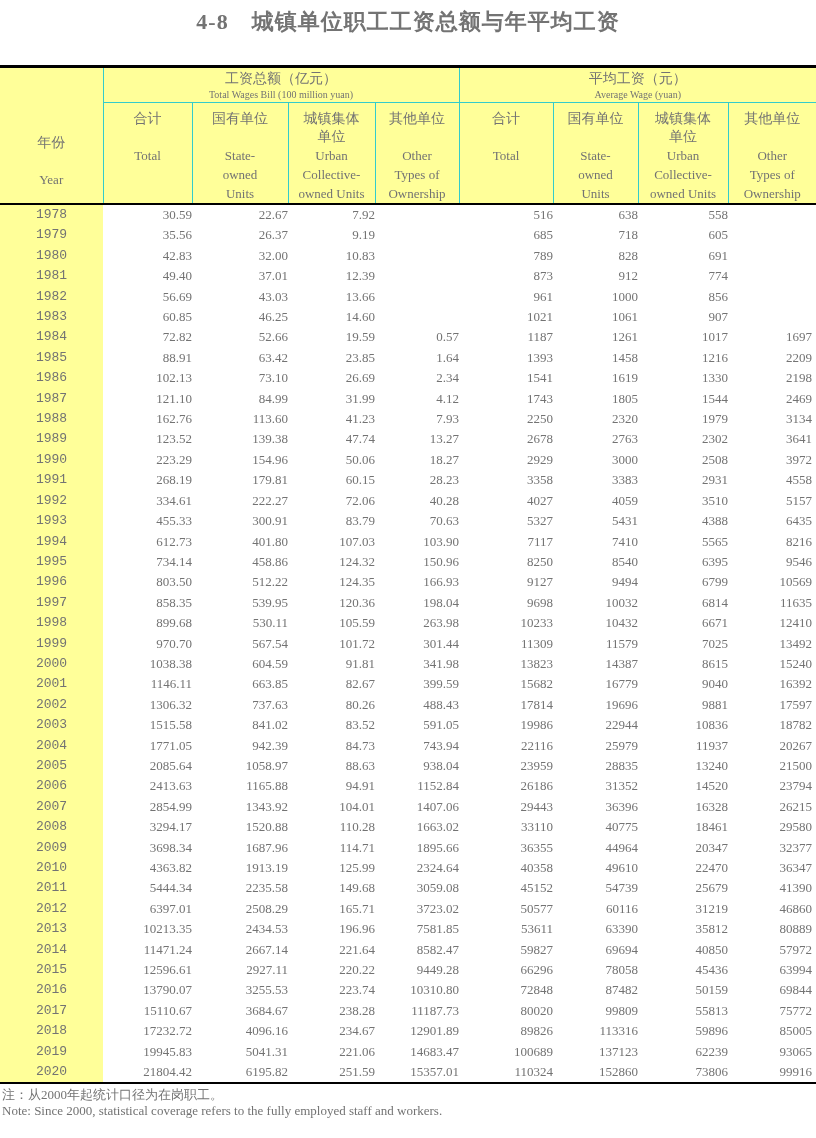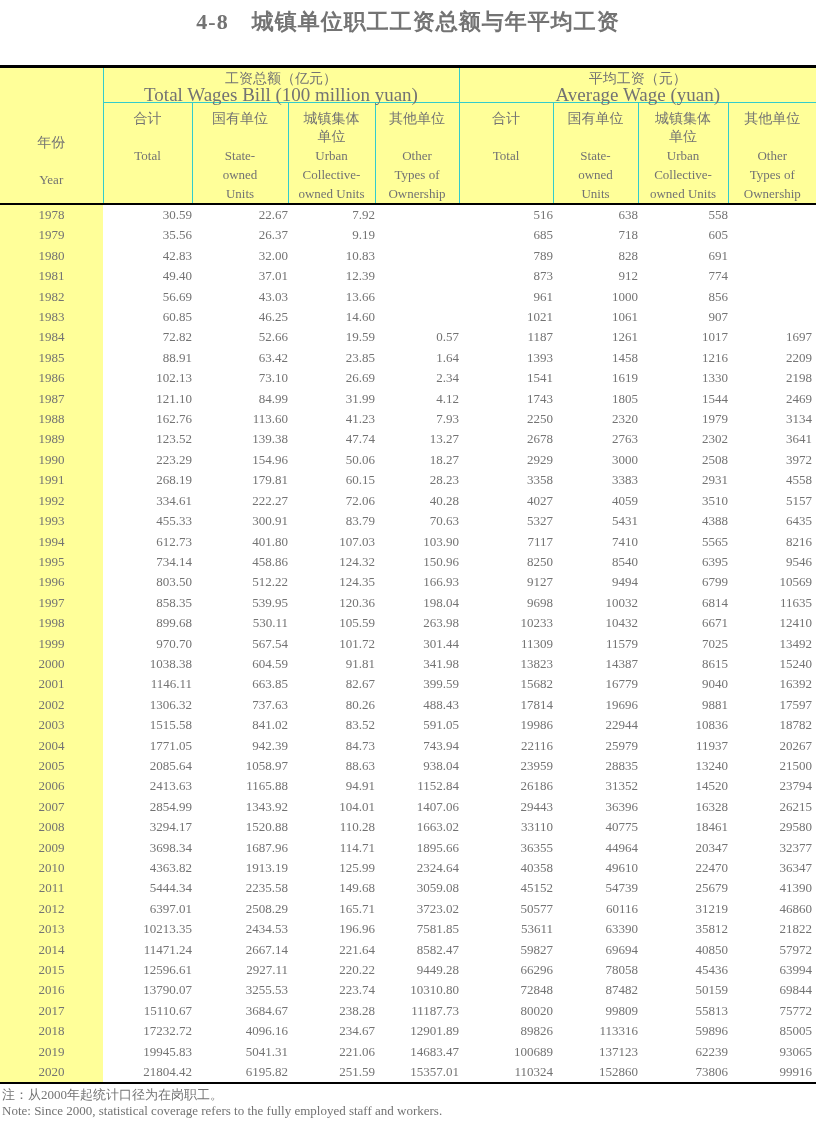--- a/index.html
+++ b/index.html
@@ -23,32 +23,32 @@
   thead td{
     background:#FFFF99;text-align:center;vertical-align:top;
   }
   thead{border-bottom:2px solid #000;}
   td.year-head{border-right:1px solid #33CCCC;}
   td.group{border-left:1px solid #33CCCC;border-bottom:1px solid #33CCCC;height:34px;}
   td.group:last-child{border-right:none;}
   td.sub{border-left:1px solid #33CCCC;height:91px;}
   td.sub.first{border-left:none;}
   .gzh{font-size:14px;line-height:17px;padding-top:2px;}
-  .gen{font-size:19px;line-height:15px;}
+  .gen{font-size:10px;line-height:15px;}
   .yh-inner{padding-top:66px;}
   .sub-inner{padding-top:7px;}
   .zh{font-size:14px;line-height:18px;height:36px;white-space:pre-line;}
   .en{font-size:13px;line-height:19px;white-space:pre-line;}
   tbody td{
     font-size:13px;height:20.4px;line-height:20.4px;text-align:right;
     padding-right:6px;overflow:hidden;
   }
   tbody td:last-child{padding-right:4px;}
   tbody td.year{
-    background:#FFFF99;text-align:center;padding-right:0;
+    background:#FFFF99;text-align:center;padding-right:0;font-family:Liberation Mono, monospace;
   }
   .notes{margin-top:3px;margin-left:2px;}
   .note-zh{font-size:13px;line-height:16px;}
   .note-en{font-size:13px;line-height:16px;}
 </style>
 </head>
 <body>
 
 <div class="page">
 
@@ -536,21 +536,21 @@
         </tr>
         <tr>
           <td class="year">2013</td>
           <td>10213.35</td>
           <td>2434.53</td>
           <td>196.96</td>
           <td>7581.85</td>
           <td>53611</td>
           <td>63390</td>
           <td>35812</td>
-          <td>21822</td>
+          <td>80889</td>
         </tr>
         <tr>
           <td class="year">2014</td>
           <td>11471.24</td>
           <td>2667.14</td>
           <td>221.64</td>
           <td>8582.47</td>
           <td>59827</td>
           <td>69694</td>
           <td>40850</td>

